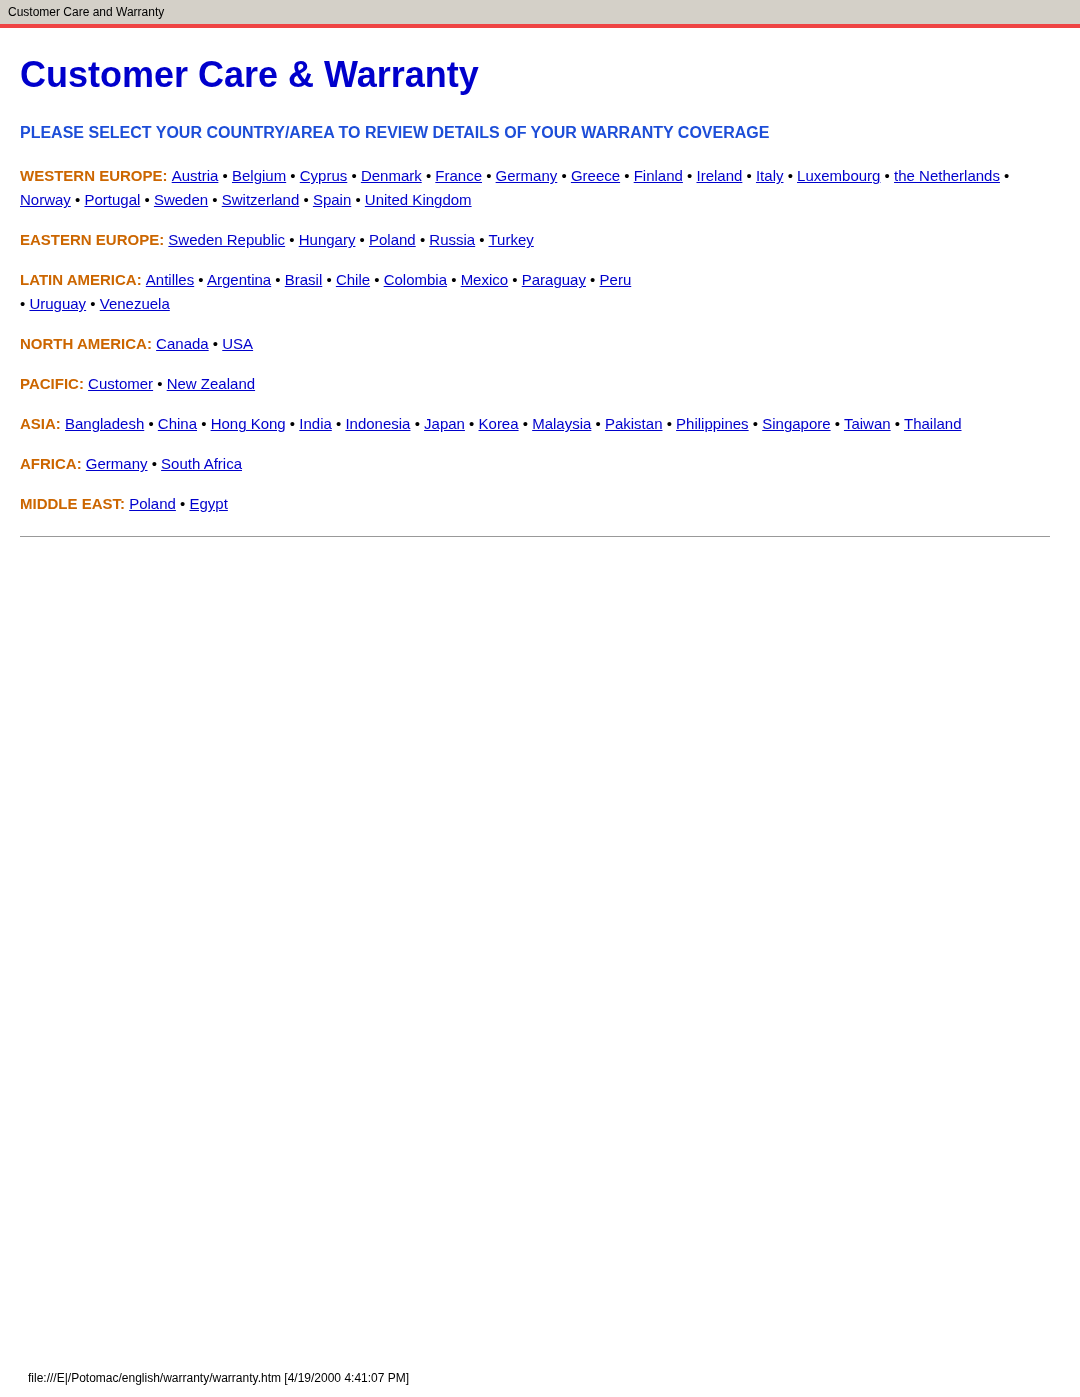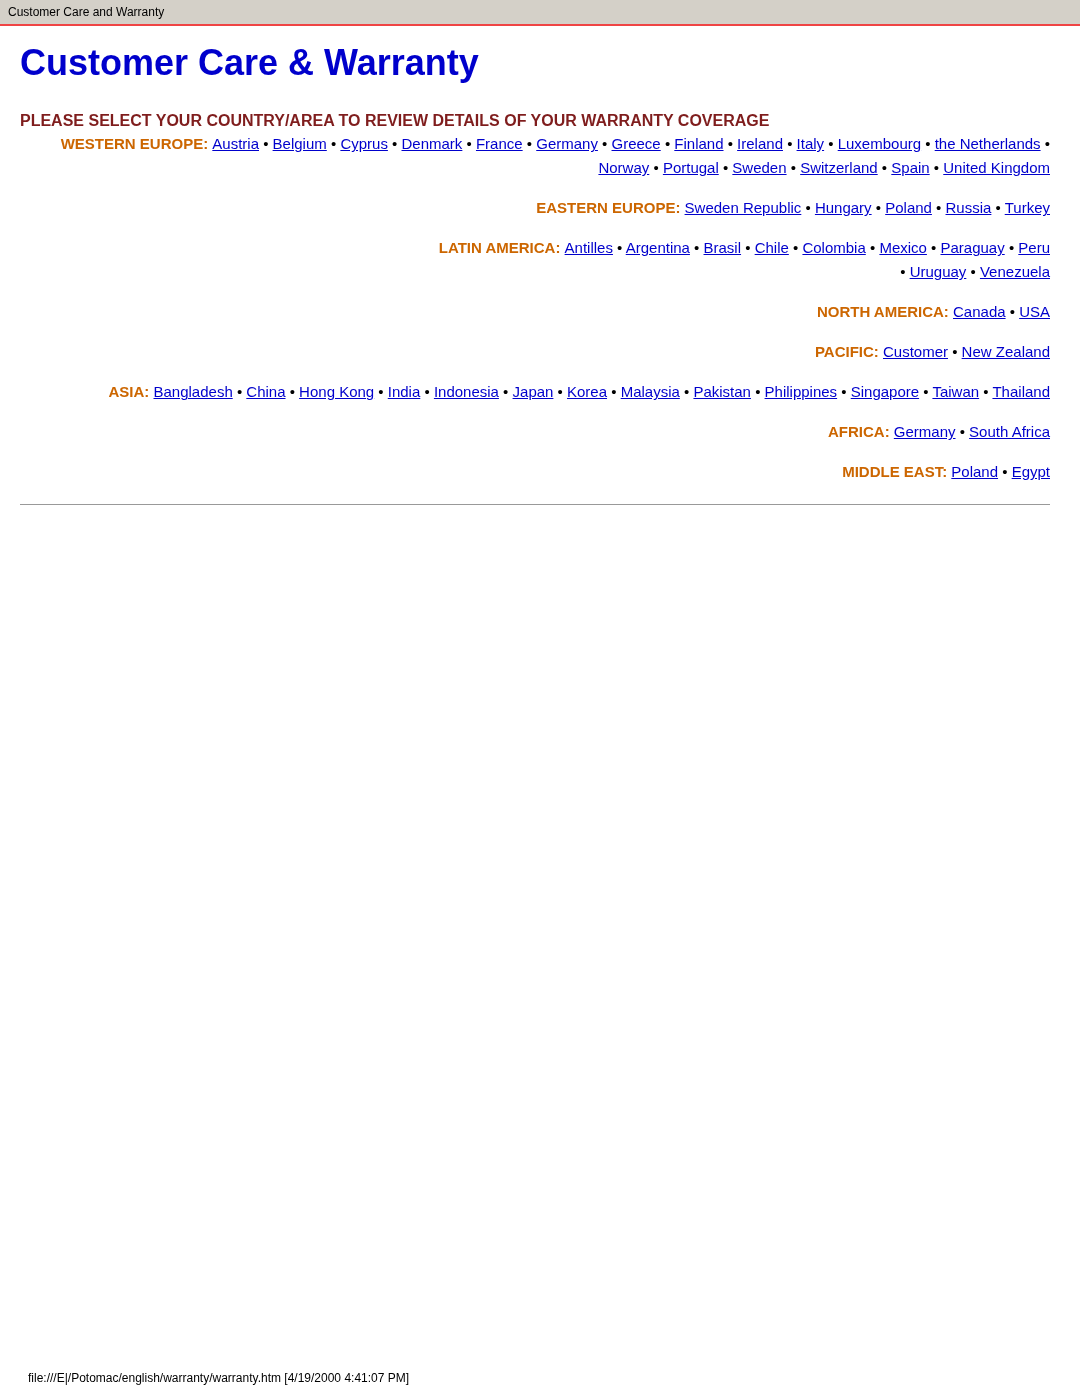--- a/index.html
+++ b/index.html
@@ -17,48 +17,48 @@
       width: 1080px;
       min-height: 1397px;
       position: relative;
     }
 
     .tab-bar {
       background: #d4d0c8;
       padding: 3px 8px;
       font-size: 12px;
       color: #000;
-      border-bottom: 2px solid #ef4444;
+      border-bottom: 4px solid #ef4444;
     }
 
     .content {
-      padding: 10px 30px 40px 20px;
+      padding: 20px 30px 40px 20px;
     }
 
     h1 {
       font-size: 36px;
       font-weight: bold;
       color: #0000cc;
       margin-bottom: 20px;
       font-family: Arial, Helvetica, sans-serif;
     }
 
     .subtitle {
       font-size: 16px;
       font-weight: bold;
-      color: #7f1d1d;
+      color: #1d4ed8;
+      margin-bottom: 20px;
       line-height: 1.4;
       text-transform: uppercase;
     }
 
     .region-block {
       margin-bottom: 16px;
       font-size: 15px;
       line-height: 1.6;
-      text-align: right;
     }
 
     .region-label {
       color: #cc6600;
       font-weight: bold;
       font-size: 15px;
     }
 
     .country-link {
       color: #0000cc;

